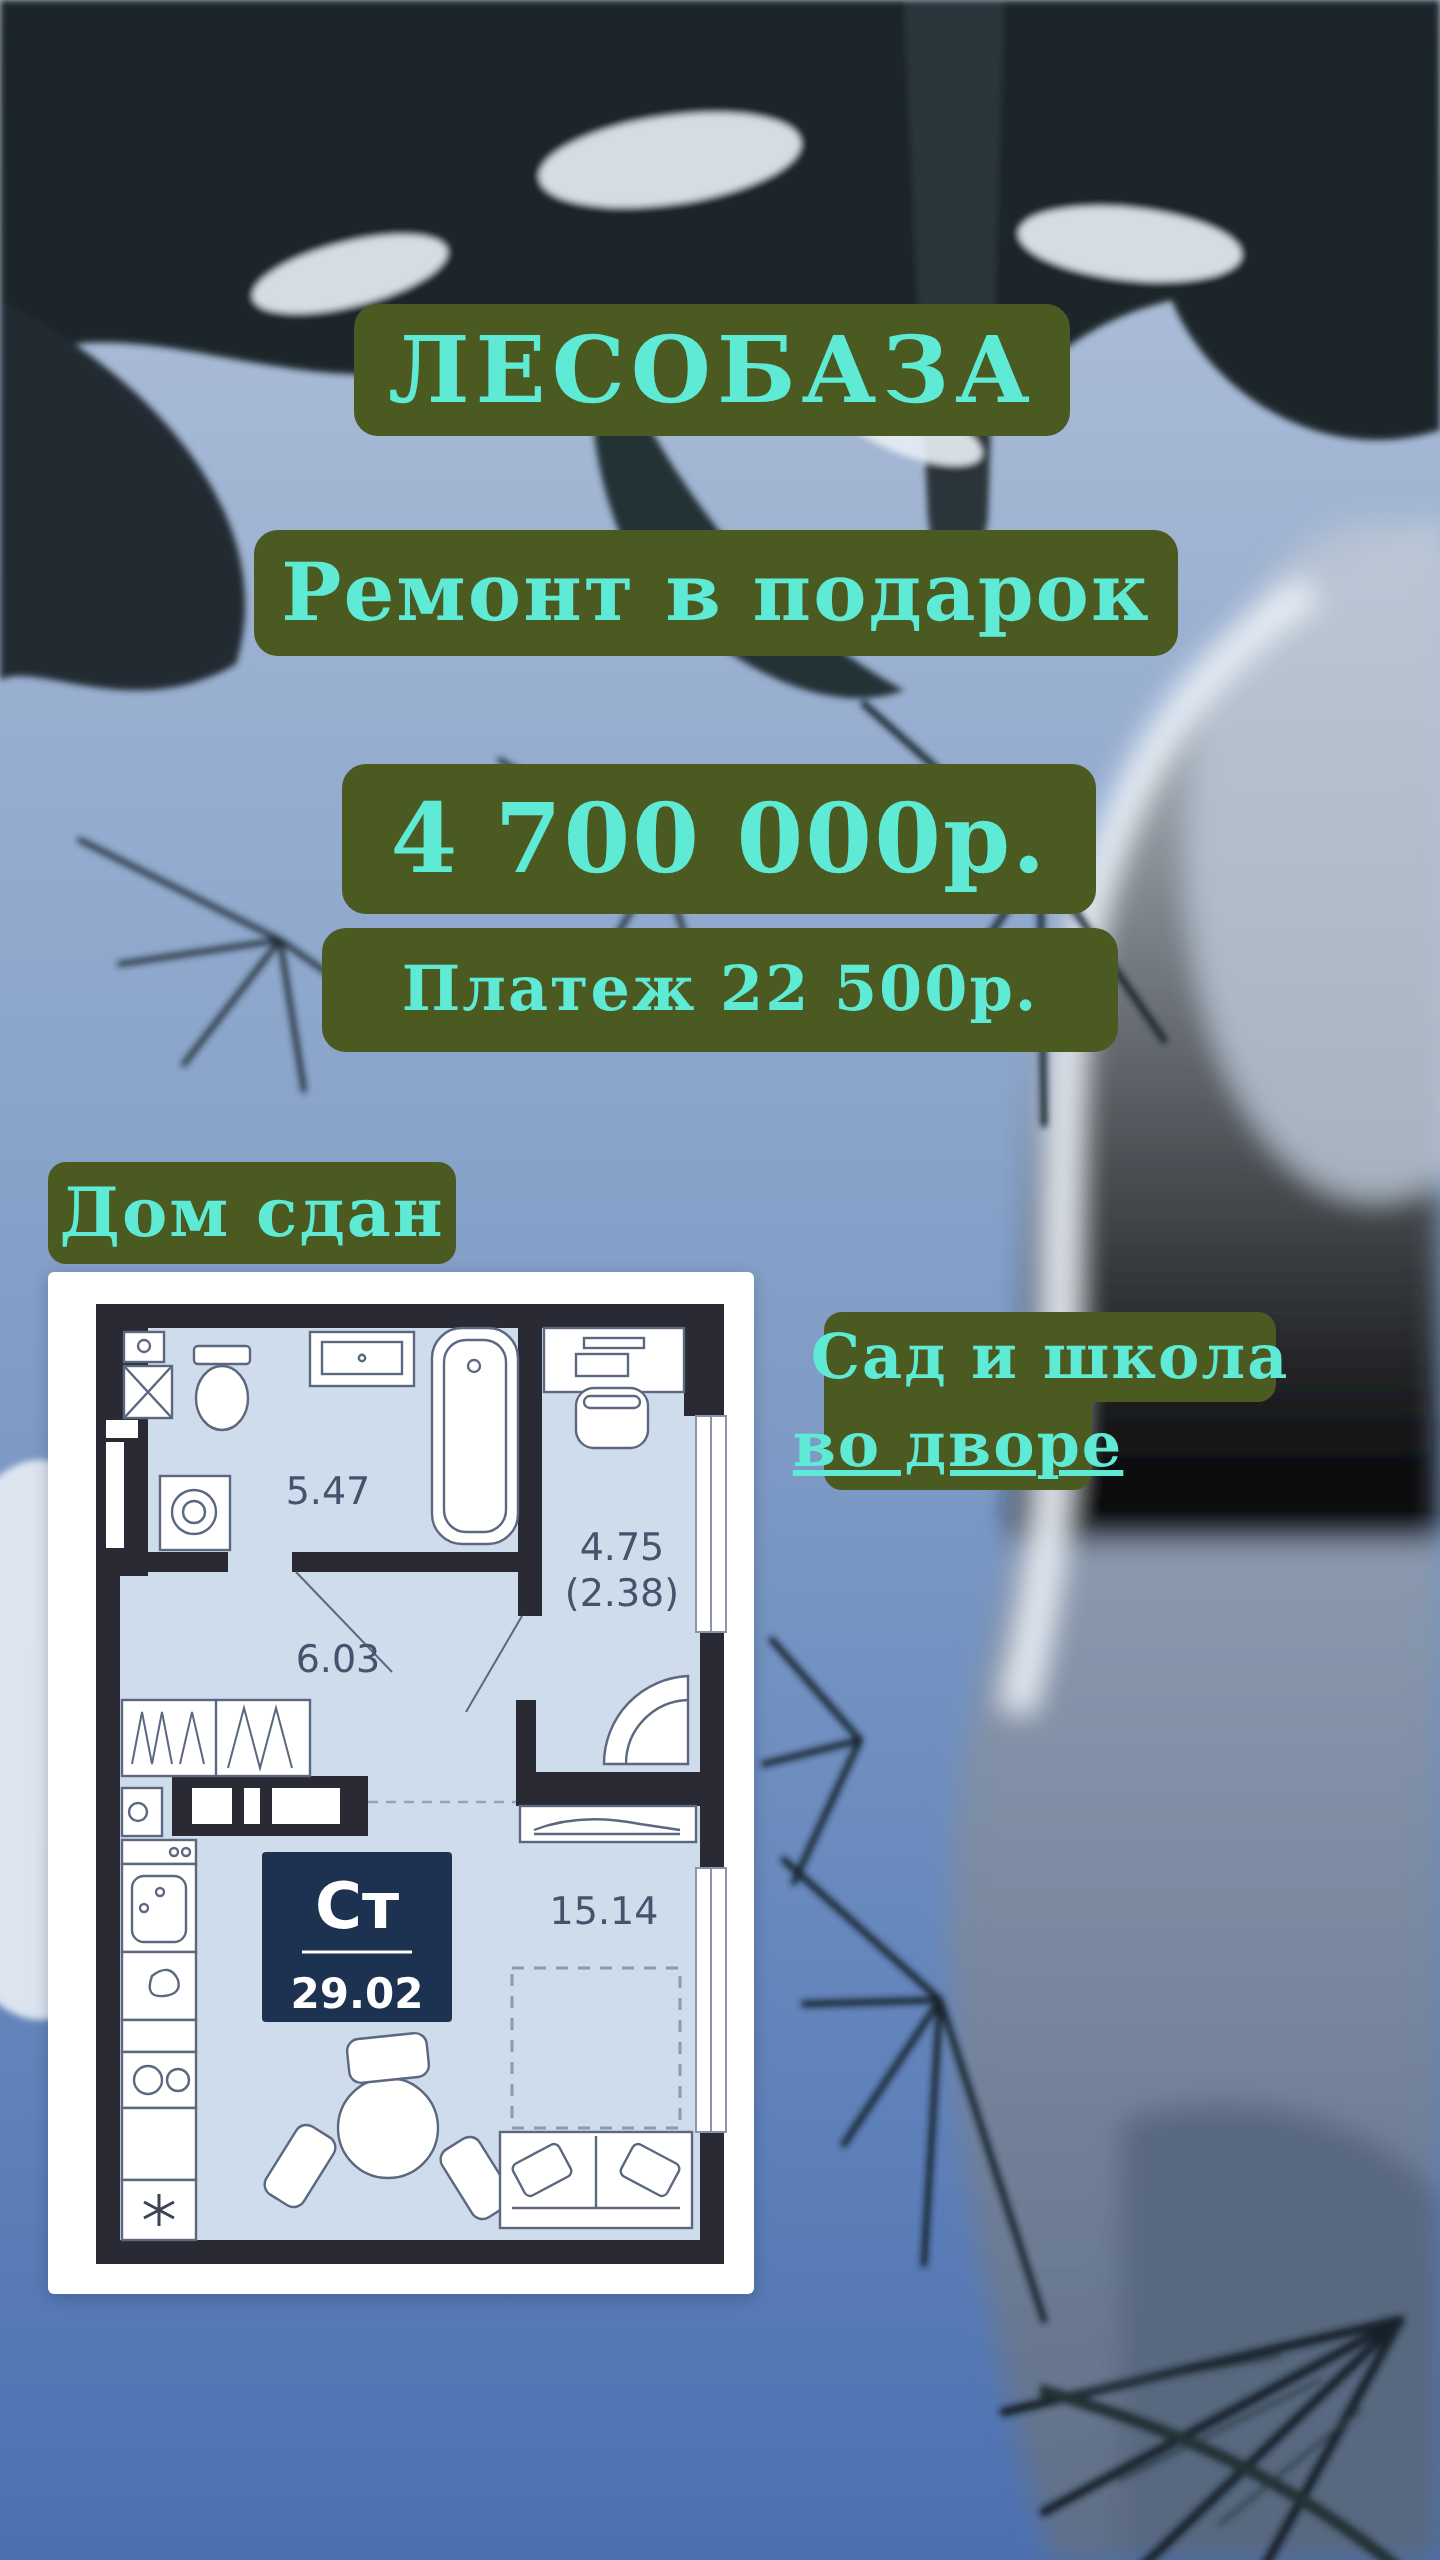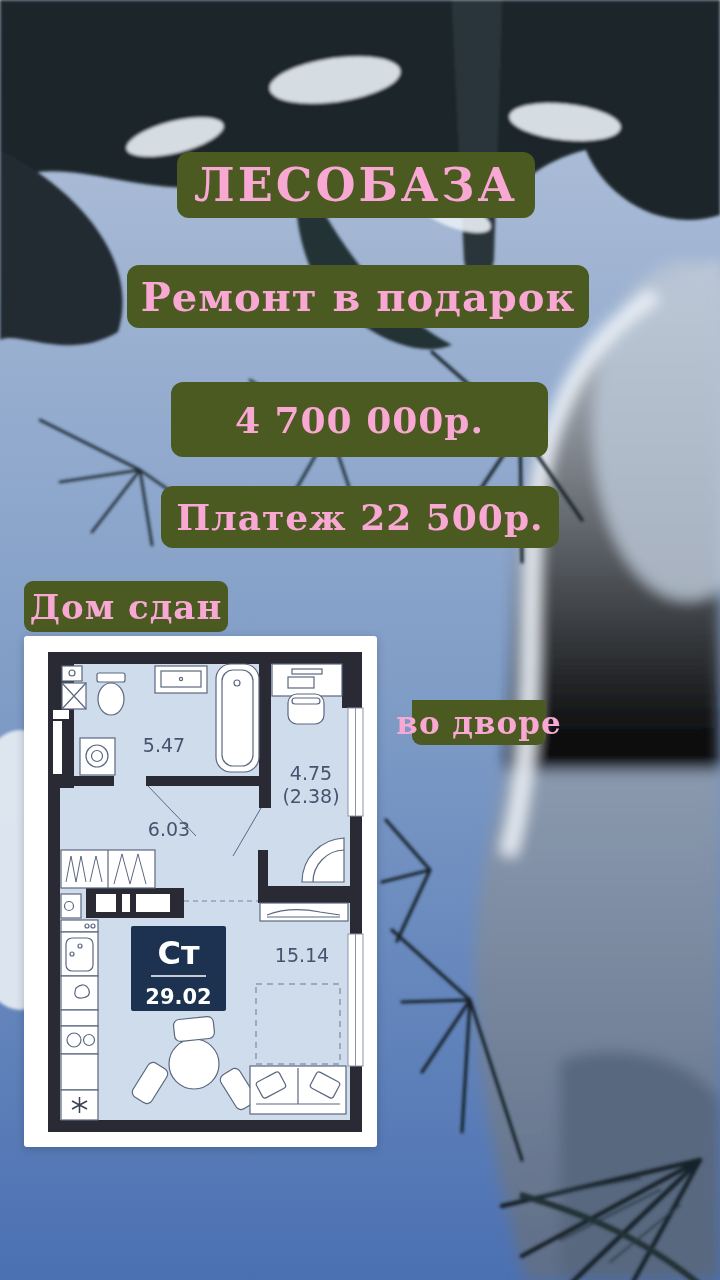--- a/index.html
+++ b/index.html
@@ -3,30 +3,30 @@
 <meta charset="utf-8">
 <style>
   html,body{margin:0;padding:0;background:#333;}
   .stage{
     position:relative;width:720px;height:1280px;overflow:hidden;
     font-family:"DejaVu Serif","Liberation Serif",serif;
   }
   svg.bg{position:absolute;left:0;top:0;width:720px;height:1280px;display:block;}
   .badge{
     position:absolute;display:flex;align-items:center;justify-content:center;
-    background:#4a5a20;color:#f9a8d4;font-weight:bold;white-space:nowrap;
+    background:#4a5a20;color:#5eead4;font-weight:bold;white-space:nowrap;
     border-radius:12px;letter-spacing:1px;text-align:center;
   }
   .badge.title   {left:177px;top:152px;width:358px;height:66px;font-size:46px;letter-spacing:3px;}
   .badge.gift    {left:127px;top:265px;width:462px;height:63px;font-size:40px;}
-  .badge.price   {left:171px;top:382px;width:377px;height:75px;font-size:36px;}
-  .badge.payment {left:161px;top:486px;width:398px;height:62px;font-size:36px;}
+  .badge.price   {left:171px;top:382px;width:377px;height:75px;font-size:48px;}
+  .badge.payment {left:161px;top:464px;width:398px;height:62px;font-size:31px;}
   .badge.status  {left:24px;top:581px;width:204px;height:51px;font-size:34px;border-radius:9px;}
   .badge.amen1   {left:412px;top:656px;width:226px;height:45px;font-size:31px;border-radius:9px 9px 9px 0;}
-  .badge.amen2   {left:412px;top:700px;width:134px;height:45px;font-size:31px;border-radius:0 0 9px 9px;}
+  .badge.amen2   {left:412px;top:700px;width:134px;height:45px;font-size:31px;border-radius:0 0 9px 9px;text-decoration:underline;}
   .plan-card{
     position:absolute;left:24px;top:636px;width:353px;height:511px;
     background:#ffffff;border-radius:3px;box-shadow:0 2px 8px rgba(20,30,50,.25);
   }
   .plan-card svg{display:block;width:353px;height:511px;}
 </style>
 </head>
 <body>
 
 <div class="stage">
@@ -95,20 +95,21 @@
         <path d="M640,1178 L540,1196 M660,1190 L560,1240 M680,1205 L610,1262"></path>
       </g>
     </g>
   </svg>
 
   <div class="badge title">ЛЕСОБАЗА</div>
   <div class="badge gift">Ремонт в подарок</div>
   <div class="badge price">4 700 000р.</div>
   <div class="badge payment">Платеж 22 500р.</div>
   <div class="badge status">Дом сдан</div>
+  <div class="badge amen1">Сад и школа</div>
   <div class="badge amen2">во дворе</div>
 
   <div class="plan-card">
     <svg viewBox="0 0 353 511">
 
       <rect x="36" y="28" width="290" height="456" fill="#cfdceb"></rect>
 
       <g fill="#2a2a34">
         <rect x="24" y="16" width="314" height="12"></rect>
         <rect x="24" y="16" width="12" height="480"></rect>

